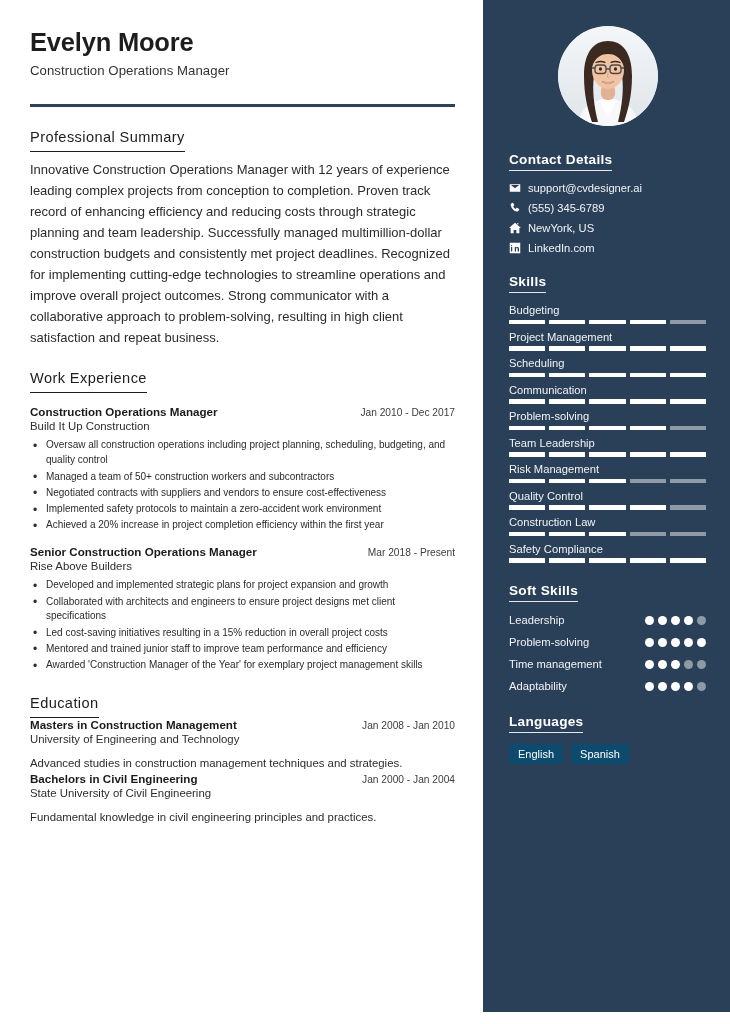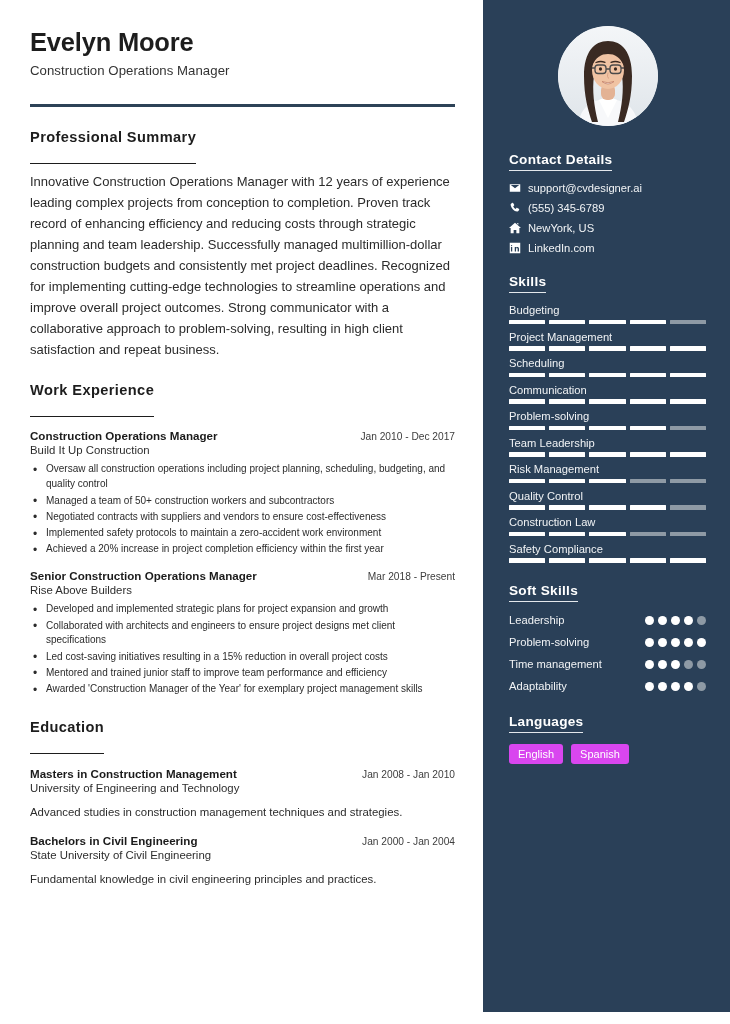--- a/index.html
+++ b/index.html
@@ -47,26 +47,26 @@
     height: 3px;
     background: #2d4257;
     margin-top: 26px;
     margin-bottom: 0;
   }
 
   .section { margin-top: 21px; }
 
   .section-title {
     font-size: 14.6px;
-    font-weight: bold;
+    font-weight: normal;
     color: #1d1d1d;
     letter-spacing: 0.4px;
     display: inline-block;
     border-bottom: 1.6px solid #1d1d1d;
-    padding-bottom: 18px;
+    padding-bottom: 6px;
     text-align: right;
   }
 
   .summary-text {
     margin-top: 7px;
     font-size: 13px;
     line-height: 1.62;
     color: #2b2b2b;
     text-align: left;
   }
@@ -116,21 +116,21 @@
     color: #2b2b2b;
   }
 
   .entry-desc {
     font-size: 11.4px;
     color: #2b2b2b;
     line-height: 1.5;
     margin-top: 10px;
   }
 
-  .edu-entry { margin-top: 13px; }
+  .edu-entry { }
 
   
   .sidebar {
     width: 247px;
     height: 100%;
     background: #2a4058;
     padding: 26px 24px 0 26px;
     color: #ffffff;
     position: relative;
   }
@@ -222,21 +222,21 @@
     width: 9.5px;
     height: 9.5px;
     border-radius: 50%;
     background: #8e9aa5;
   }
   .dot.on { background: #ffffff; }
 
   
   .lang-list { display: flex; gap: 8px; flex-wrap: wrap; }
   .lang-chip {
-    background: #d946ef;
+    background: #0c4a6e;
     color: #ffffff;
     font-size: 11px;
     padding: 4px 9px;
     border-radius: 3px;
   }
 </style>
 </head>
 <body>
 
 <div class="page">

